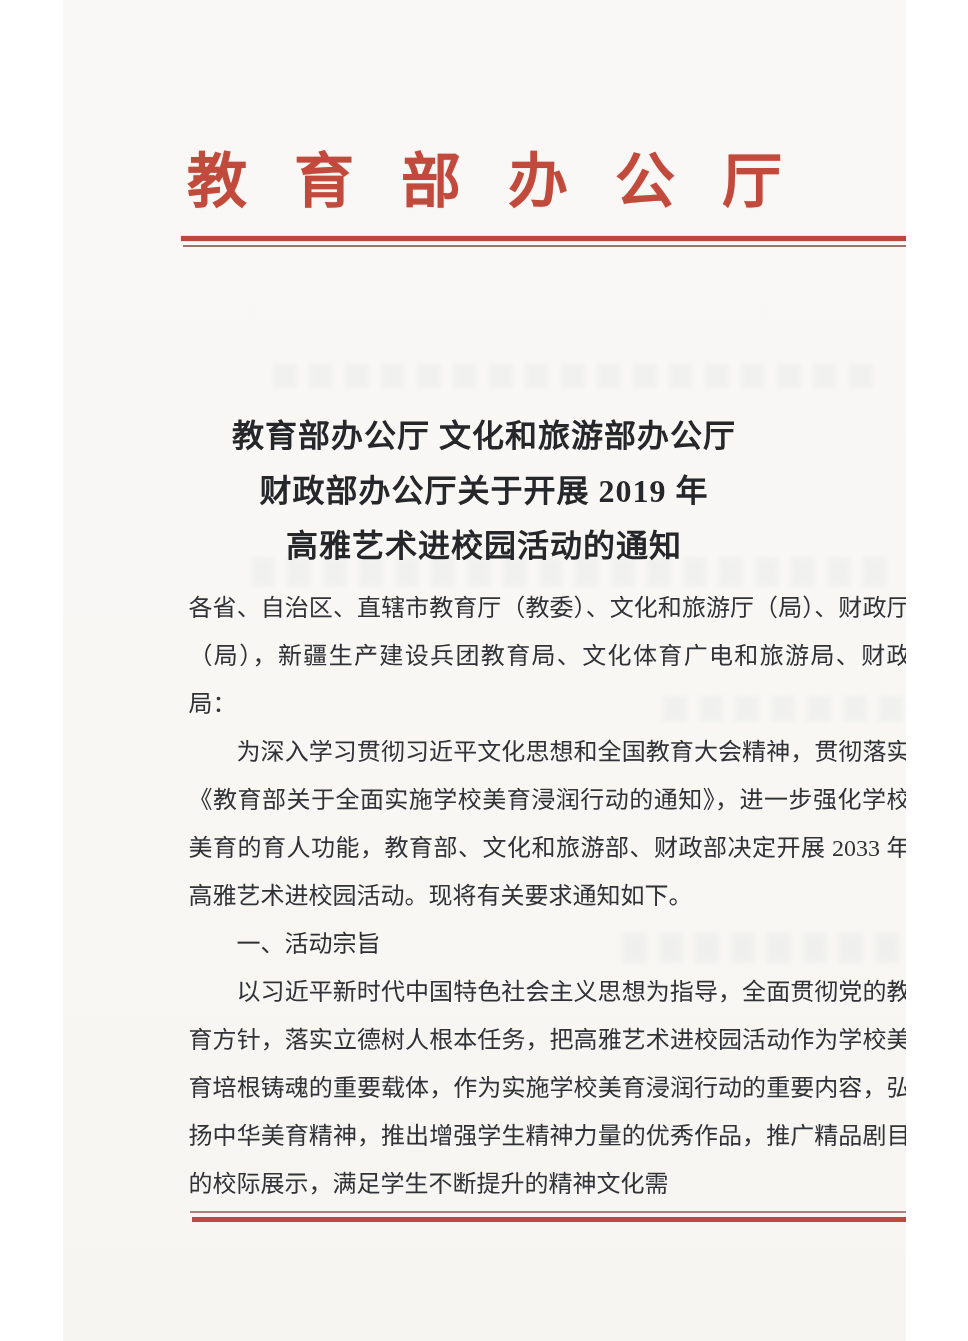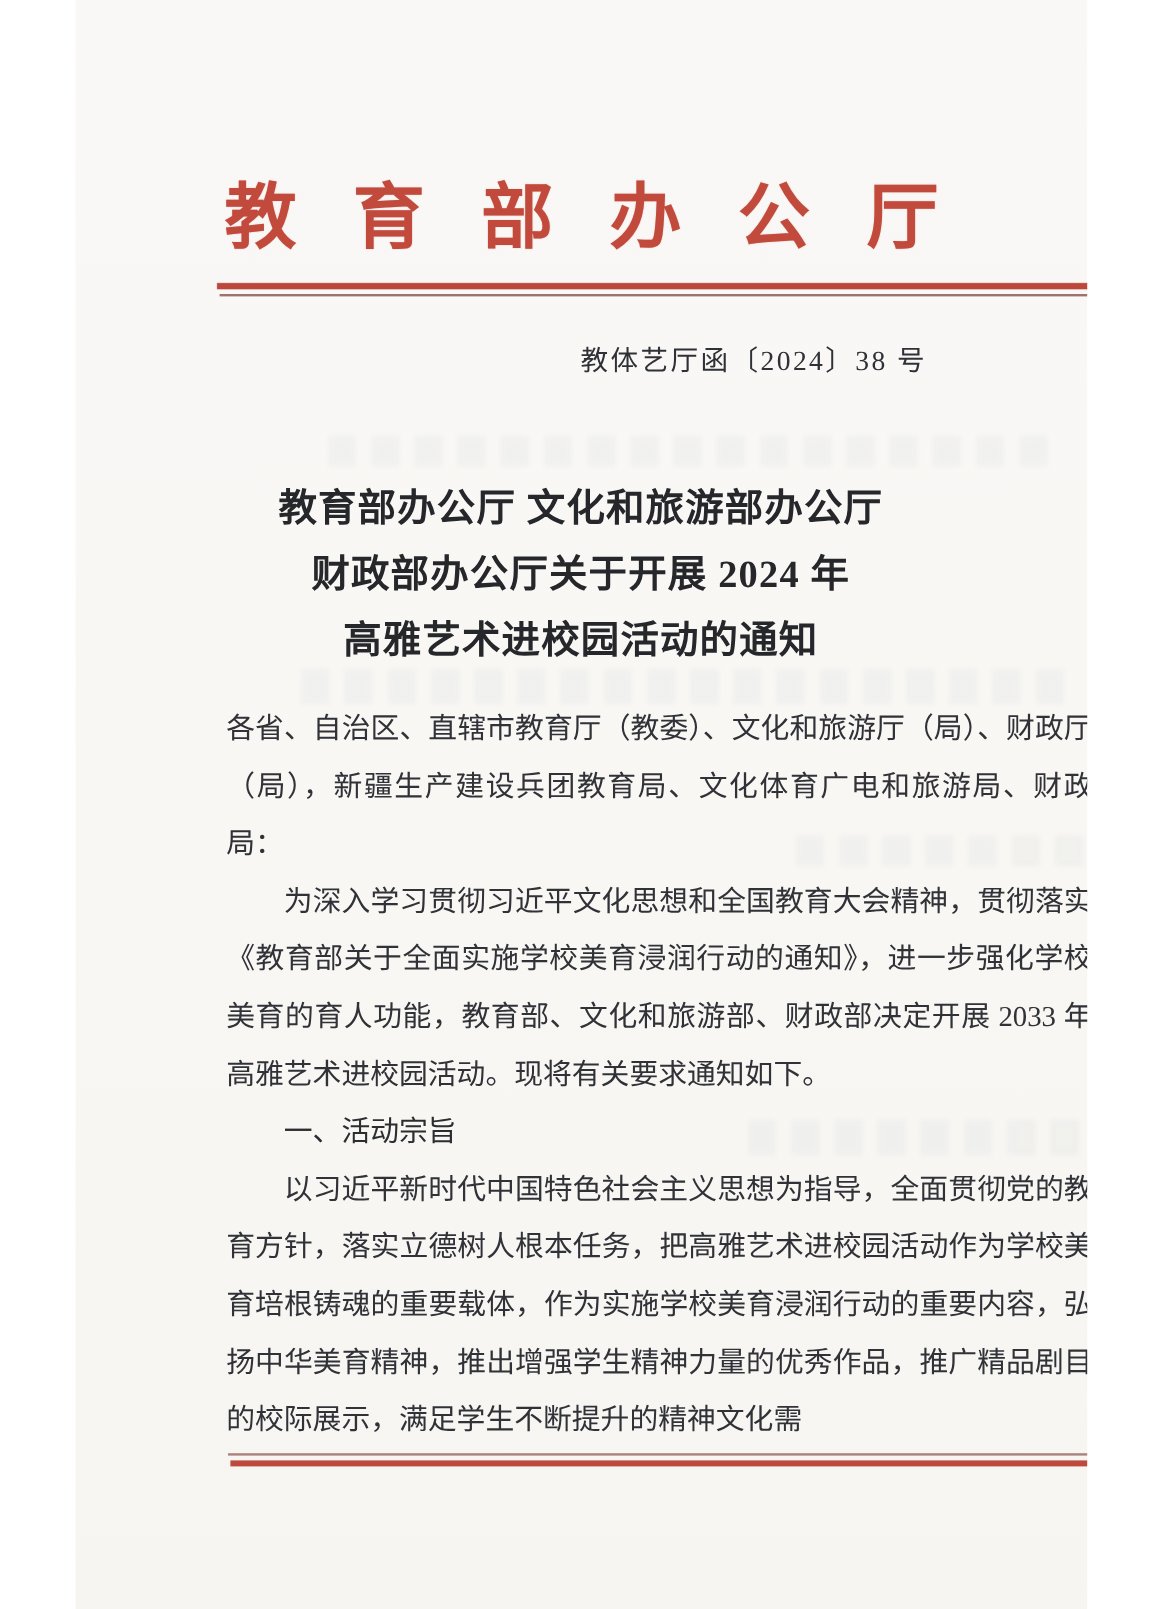--- a/index.html
+++ b/index.html
@@ -57,21 +57,21 @@
     top: 281px;
     right: 133px;
     font-size: 23px;
     letter-spacing: 2px;
     color: #2f3136;
   }
 
   
   .title {
     position: absolute;
-    top: 396px;
+    top: 409px;
     left: 0;
     width: 100%;
     text-align: center;
     font-size: 32px;
     font-weight: bold;
     line-height: 55px;
     letter-spacing: 1px;
     color: #26272b;
   }
 
@@ -133,25 +133,24 @@
 
   <div class="ghost g1"></div>
   <div class="ghost g2"></div>
   <div class="ghost g3"></div>
   <div class="ghost g4"></div>
 
   <h1 class="agency">教育部办公厅</h1>
   <div class="rule-thick"></div>
   <div class="rule-thin"></div>
 
-  <div class="doc-number">教体艺厅函〔2024〕38 号</div>
 
   <div class="title">
     <div>教育部办公厅 文化和旅游部办公厅</div>
-    <div>财政部办公厅关于开展 2024 年</div>
+    <div>财政部办公厅关于开展 2019 年</div>
     <div>高雅艺术进校园活动的通知</div>
   </div>
 
   <div class="body">
     <p class="salutation">各省、自治区、直辖市教育厅（教委）、文化和旅游厅（局）、财政厅（局），新疆生产建设兵团教育局、文化体育广电和旅游局、财政局：</p>
     <p class="indent">为深入学习贯彻习近平文化思想和全国教育大会精神，贯彻落实《教育部关于全面实施学校美育浸润行动的通知》，进一步强化学校美育的育人功能，教育部、文化和旅游部、财政部决定开展 2033 年高雅艺术进校园活动。现将有关要求通知如下。</p>
     <p class="indent section-heading">一、活动宗旨</p>
     <p class="indent">以习近平新时代中国特色社会主义思想为指导，全面贯彻党的教育方针，落实立德树人根本任务，把高雅艺术进校园活动作为学校美育培根铸魂的重要载体，作为实施学校美育浸润行动的重要内容，弘扬中华美育精神，推出增强学生精神力量的优秀作品，推广精品剧目的校际展示，满足学生不断提升的精神文化需</p>
   </div>
 

